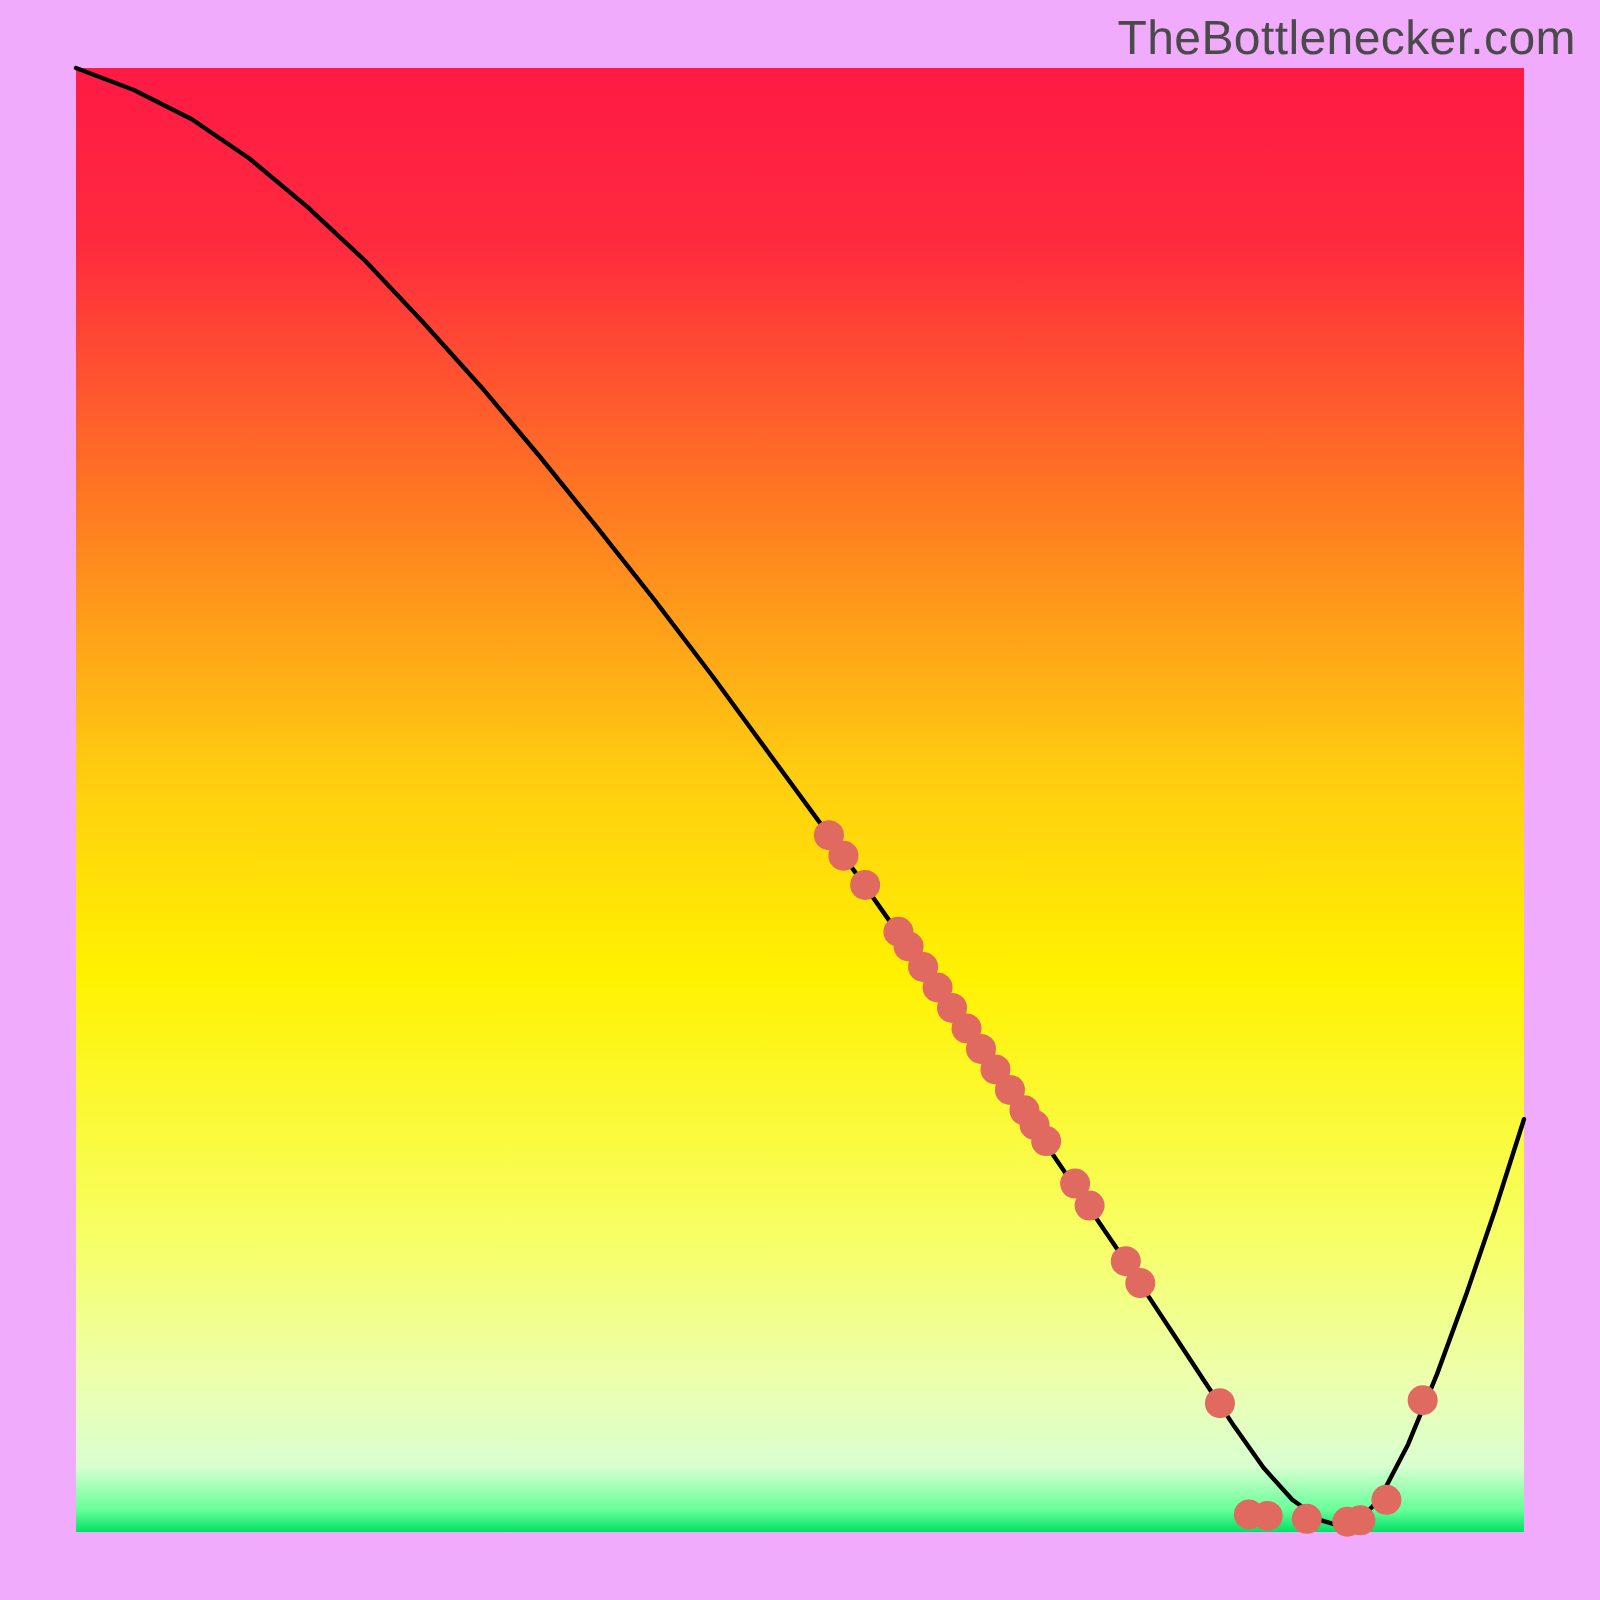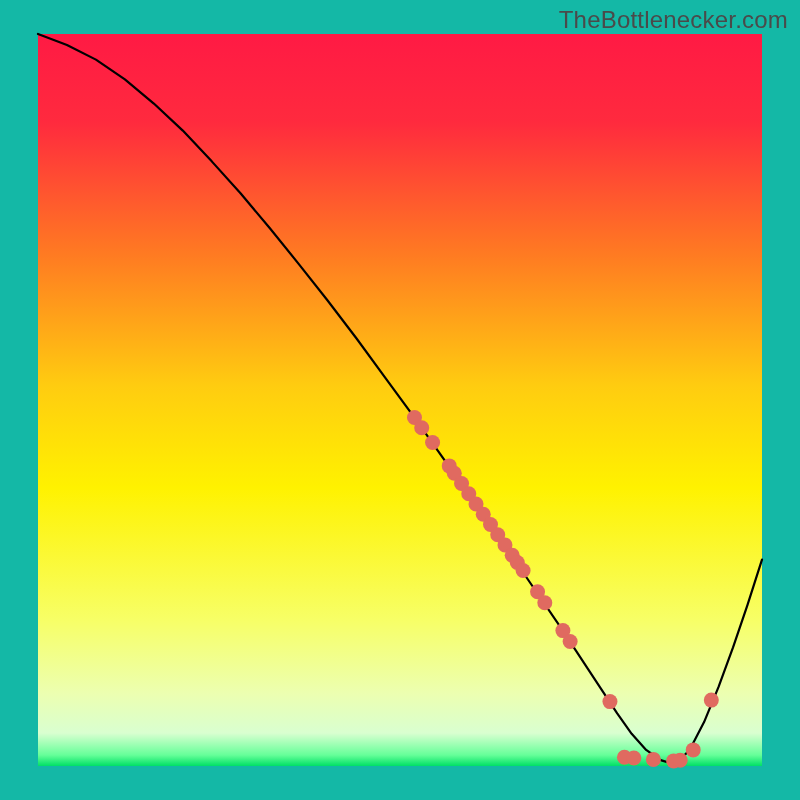--- a/index.html
+++ b/index.html
@@ -7,21 +7,21 @@
     padding: 0;
     width: 800px;
     height: 800px;
     background: #000;
     overflow: hidden;
   }
   .chart-container {
     position: relative;
     width: 800px;
     height: 800px;
-    background: #14b8a6;
+    background: #f0abfc;
   }
   .watermark {
     position: absolute;
     top: 6px;
     right: 12px;
     font-family: Arial, Helvetica, sans-serif;
     font-size: 24px;
     color: #4a4a4a;
     font-weight: 500;
     letter-spacing: 0.2px;

